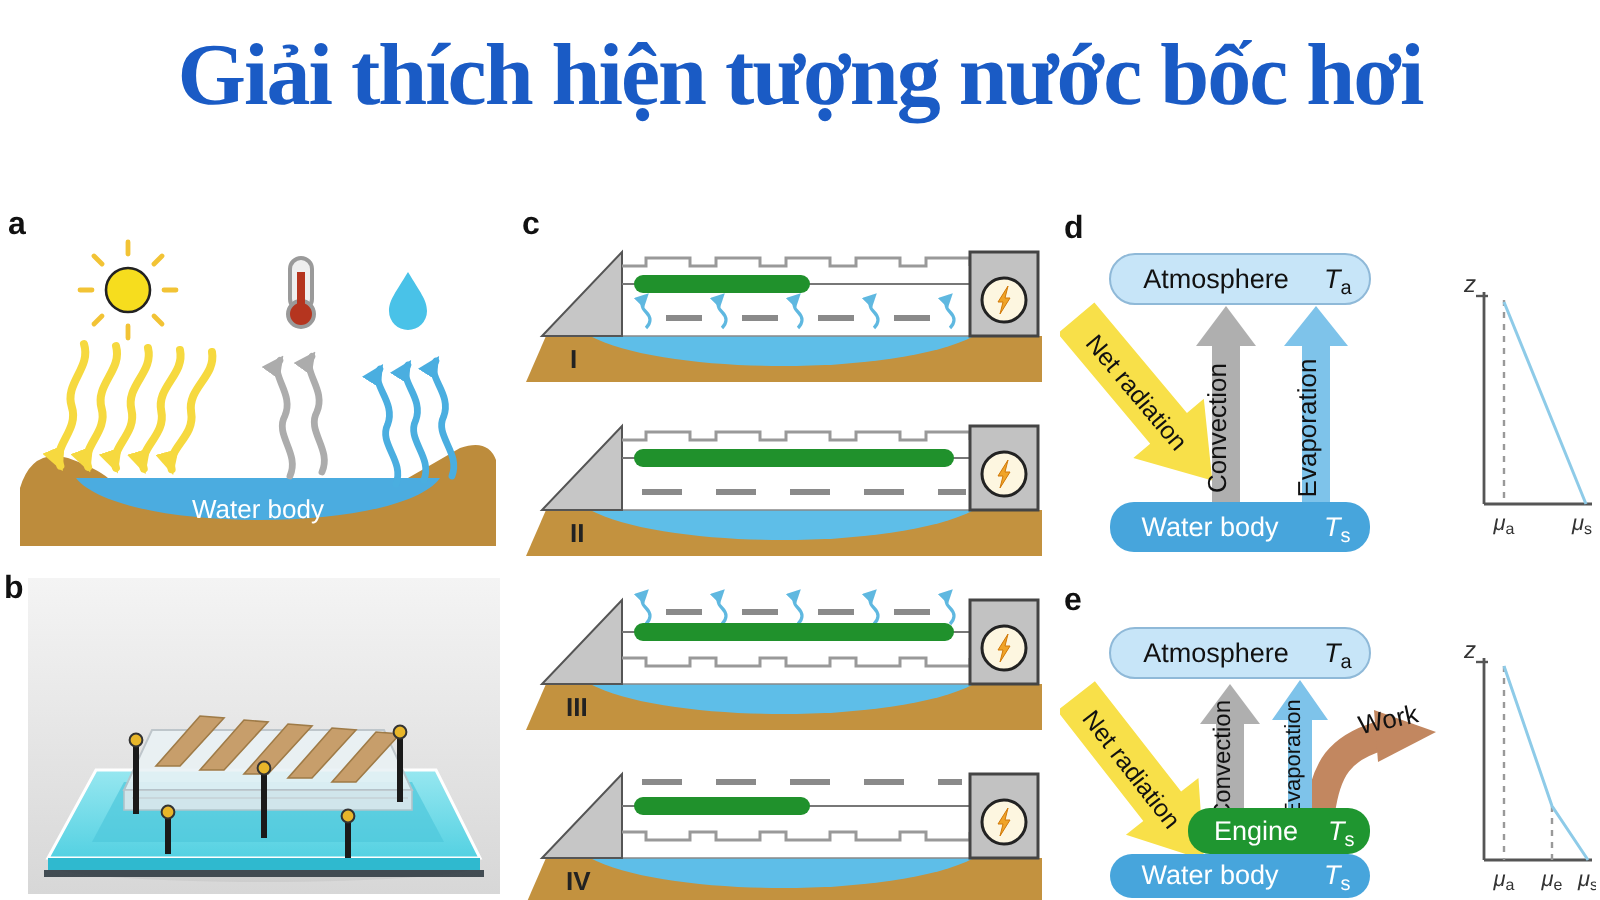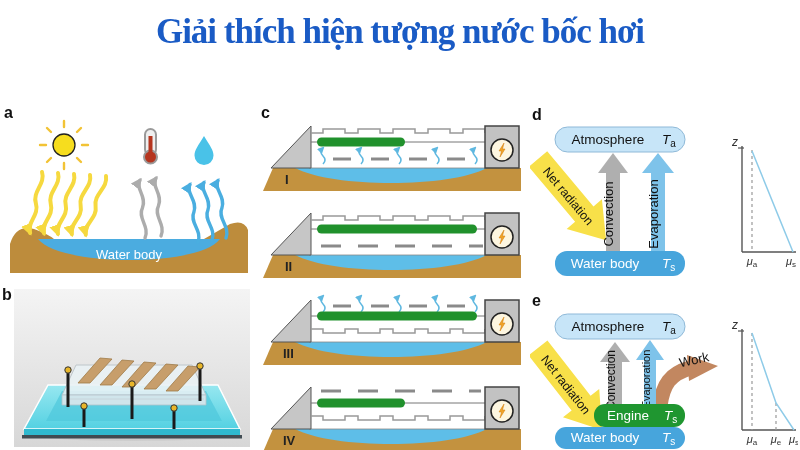--- a/index.html
+++ b/index.html
@@ -1,19 +1,19 @@
 <!DOCTYPE html>
 <html><head>
 <meta charset="utf-8">
 <style>
   html,body{margin:0;padding:0;background:#fff;}
   #stage{position:relative;width:800px;height:450px;background:#ffffff;overflow:hidden;
          font-family:"Liberation Sans",sans-serif;}
   #main-title{position:absolute;top:12px;left:0;width:800px;text-align:center;margin:0;
-              font-family:"Liberation Serif",serif;font-weight:bold;font-size:35px;
+              font-family:"Liberation Serif",serif;font-weight:bold;font-size:44px;
               color:#1a5bc5;letter-spacing:-1px;}
   .panel-label{position:absolute;font-weight:bold;font-size:16px;color:#111;}
   svg{position:absolute;display:block;font-family:"Liberation Sans",sans-serif;}
   svg text{font-family:"Liberation Sans",sans-serif;}
 </style>
 </head>
 <body>
 
 <div id="stage">
 

